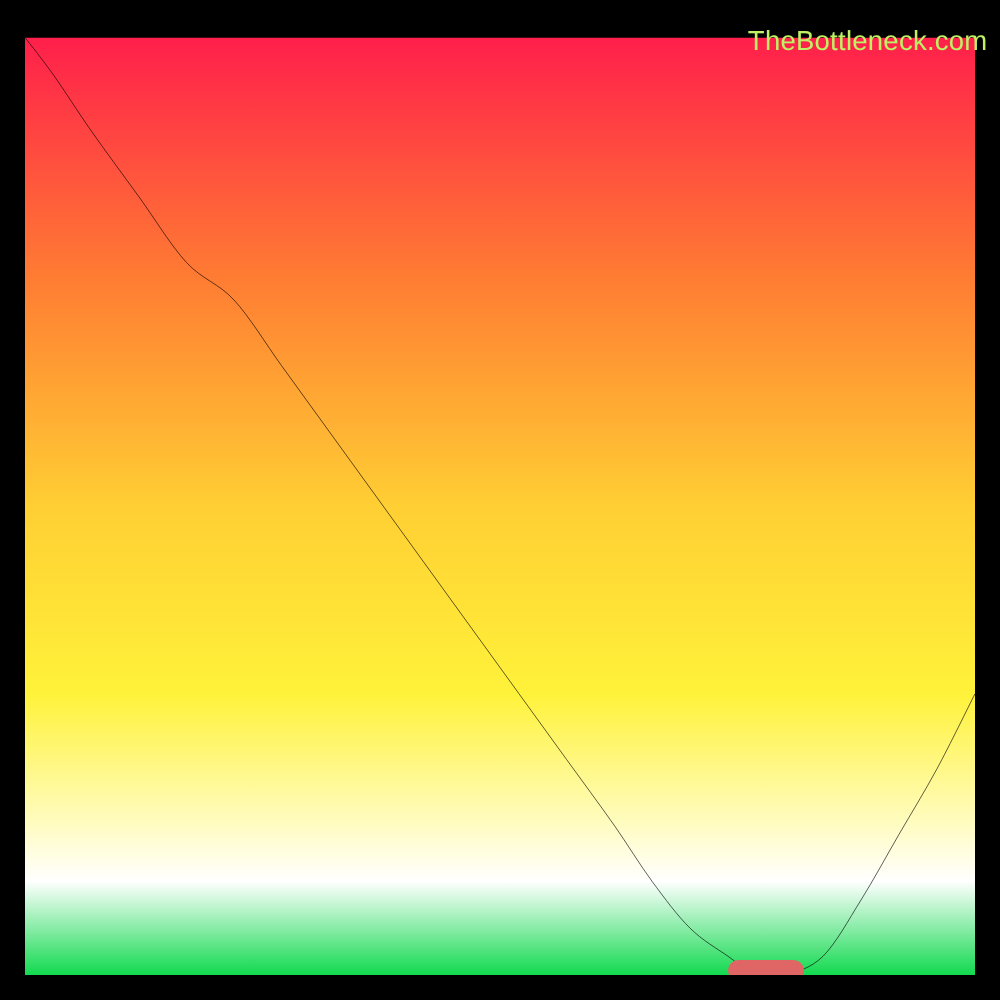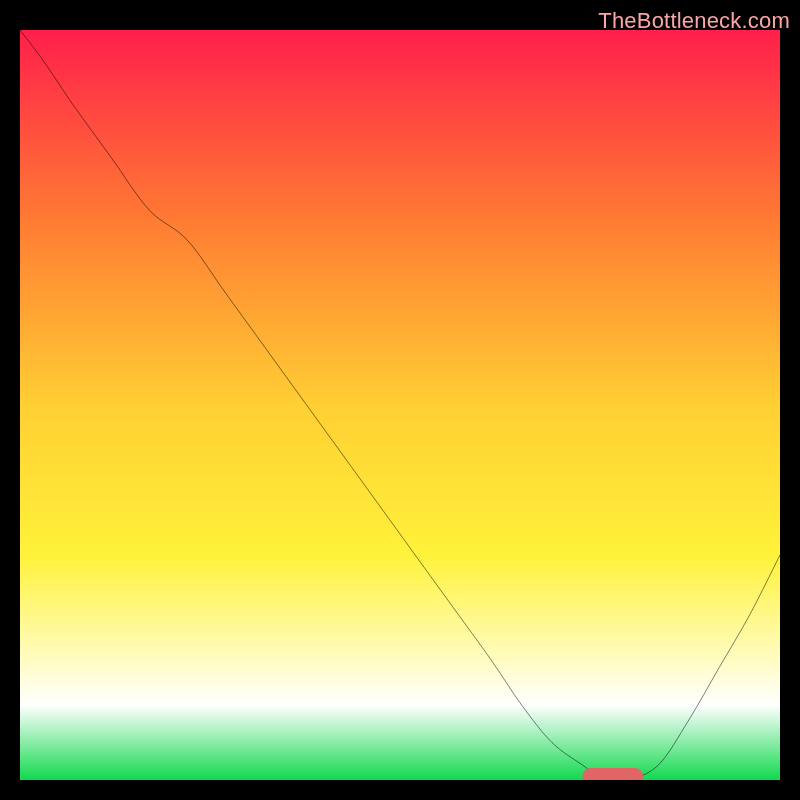--- a/index.html
+++ b/index.html
@@ -6,23 +6,23 @@
     margin: 0;
     padding: 0;
     width: 800px;
     height: 800px;
     background: #000;
     font-family: Arial, Helvetica, sans-serif;
     position: relative;
   }
   .watermark {
     position: absolute;
-    top: 8px;
+    top: 20px;
     right: 10px;
-    color: #fca5a5;
+    color: #bef264;
     font-size: 22px;
     font-weight: 500;
     z-index: 20;
     letter-spacing: 0.2px;
   }
   .plot-area {
     position: absolute;
     left: 20px;
     top: 30px;
     width: 760px;

